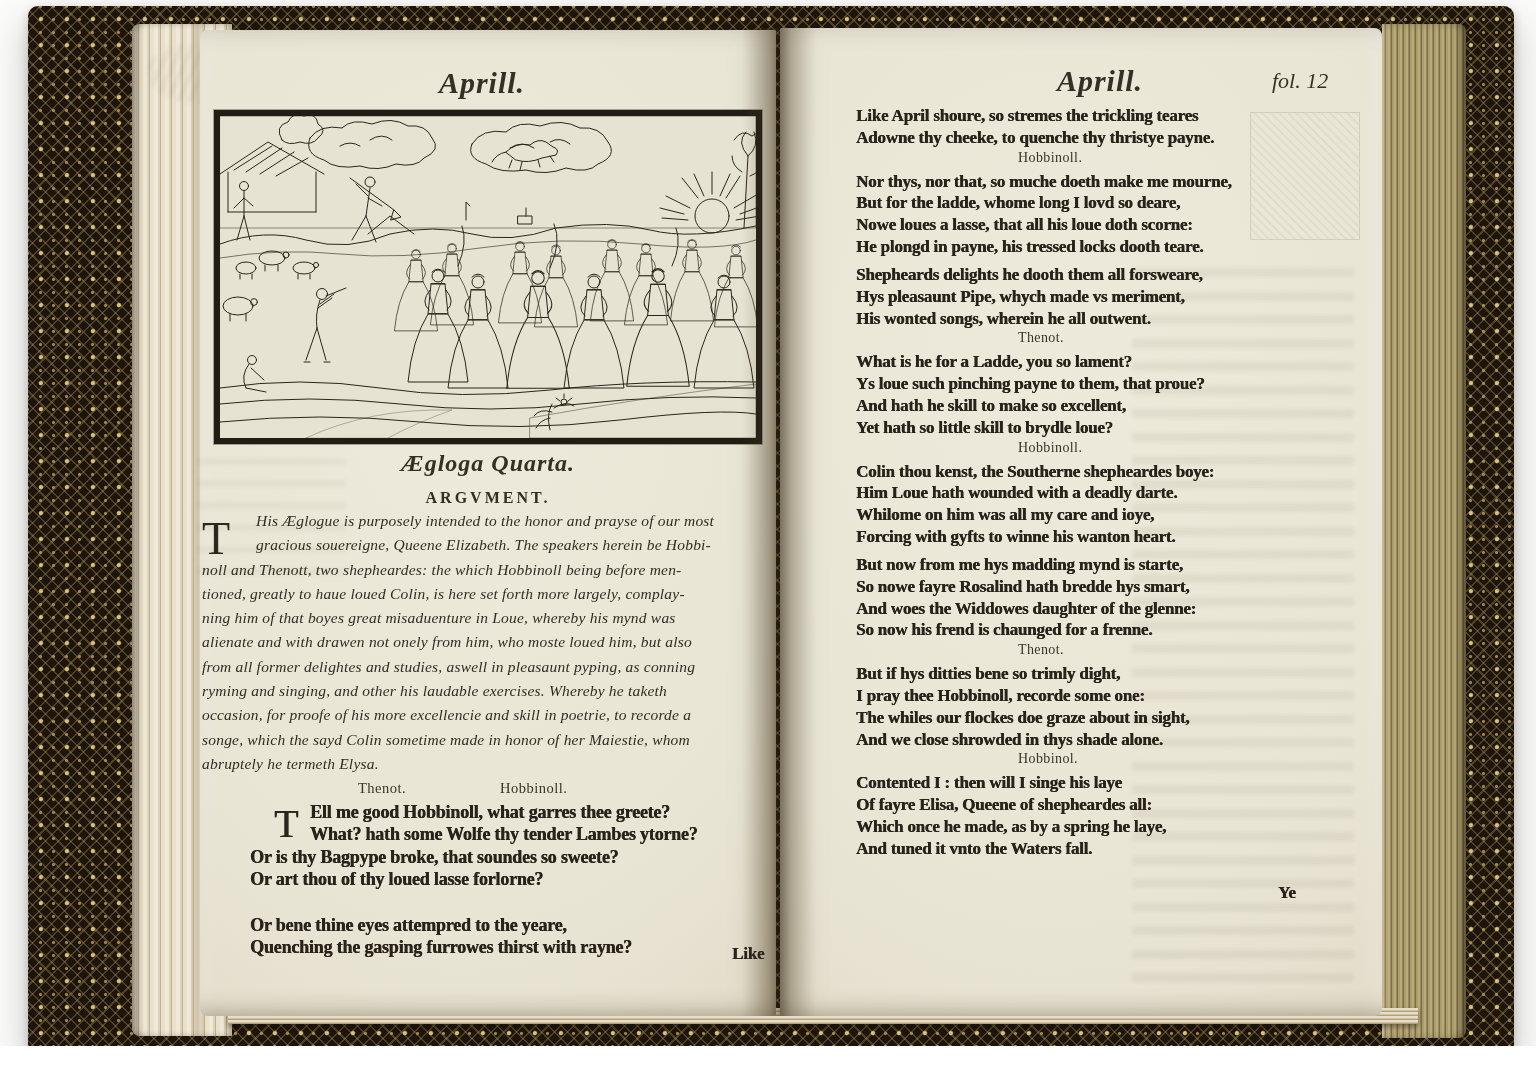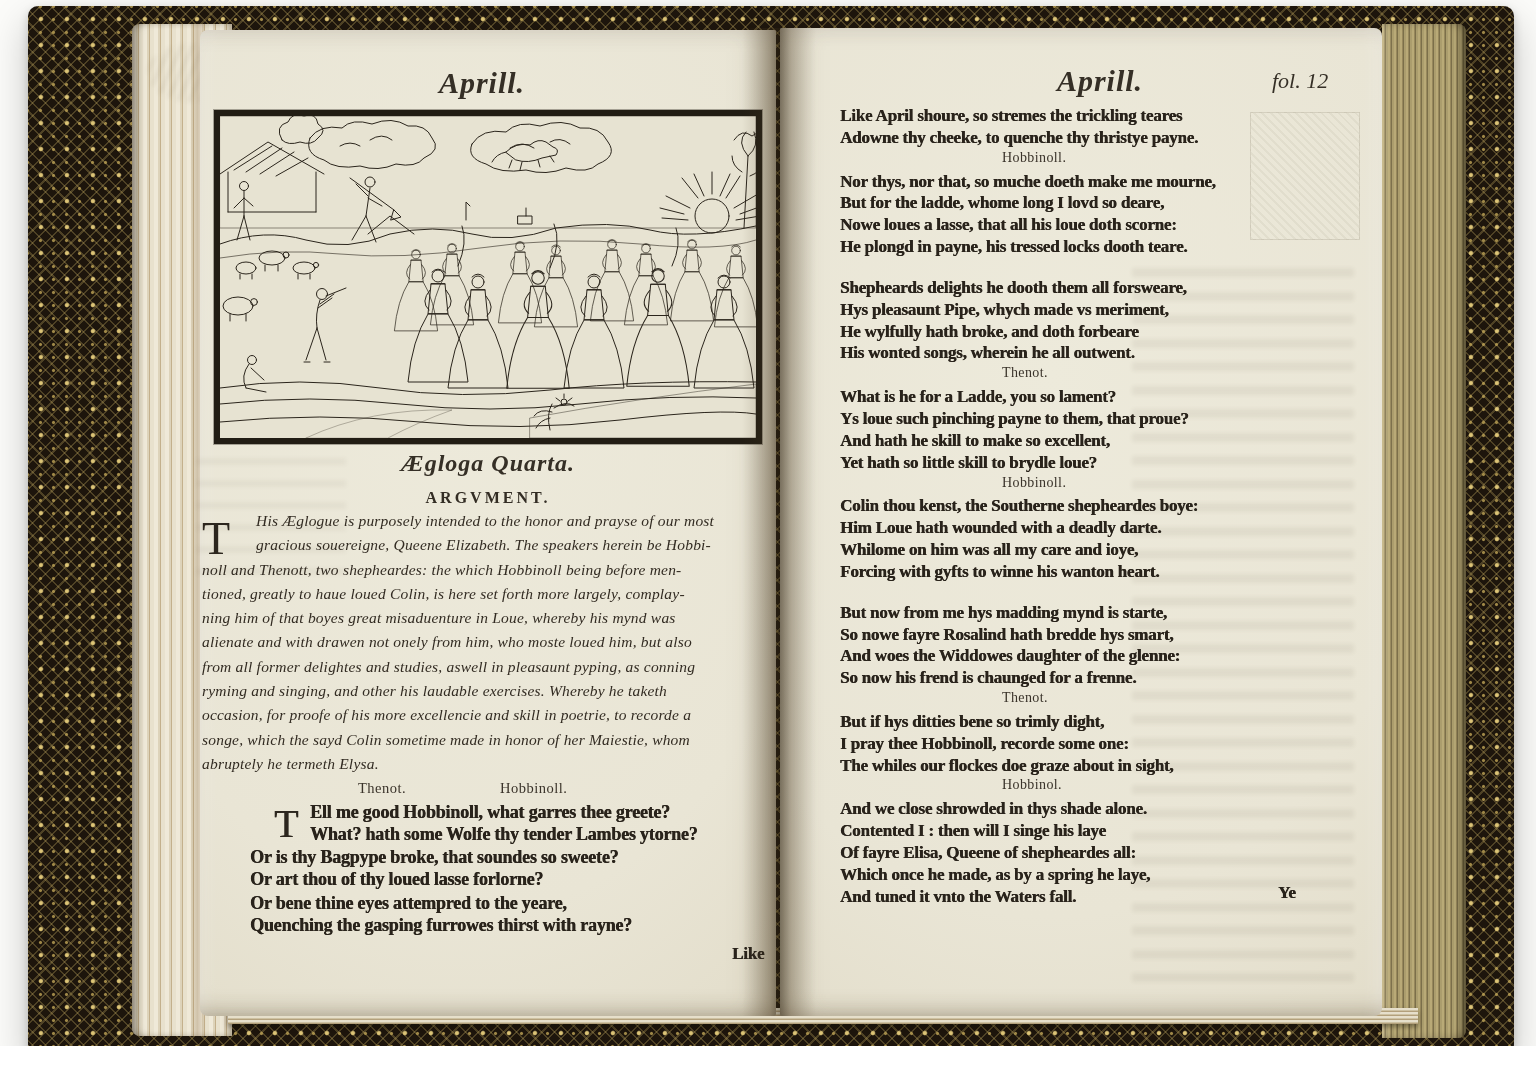--- a/index.html
+++ b/index.html
@@ -36,24 +36,24 @@
         box-shadow:inset 28px 0 36px -22px rgba(80,62,35,.5), inset -12px 10px 20px -12px rgba(255,255,255,.5),
                    inset 0 -16px 24px -16px rgba(80,62,35,.4), inset 0 14px 20px -16px rgba(90,70,40,.22);}
   .gutter{position:absolute;left:742px;top:28px;width:74px;height:988px;pointer-events:none;z-index:5;
         background:linear-gradient(90deg, rgba(73,58,33,0) 0%, rgba(73,58,33,.26) 38%, rgba(44,34,17,.42) 52%, rgba(73,58,33,.22) 66%, rgba(73,58,33,0) 100%);}
   .running-header{position:absolute;width:100%;text-align:center;font-style:italic;font-weight:600;
         font-size:30px;letter-spacing:1px;color:#352f26;}
   .blackletter{font-weight:700;letter-spacing:-.2px;color:#29231b;text-shadow:.45px 0 0 currentColor;}
   .lines .line{height:22.3px;white-space:nowrap;font-size:18px;}
   .rlines .line{height:21.85px;white-space:nowrap;font-size:17px;font-weight:700;letter-spacing:-.2px;
         color:#29231b;text-shadow:.45px 0 0 currentColor;}
-  .rlines .line.gap{margin-top:19px;}
+  .rlines .line.gap{margin-top:6px;}
   .rlines .line.speaker{font-weight:400;font-size:14px;letter-spacing:.4px;padding-left:162px;
         text-shadow:none;color:#3a332a;}
-  .lines .line.gap{margin-top:2px;}
+  .lines .line.gap{margin-top:24px;}
   .lines .line.indent{padding-left:60px;}
   .argument{position:absolute;left:2px;top:482px;width:572px;font-style:italic;font-size:15.5px;
         color:#322b22;}
   .argument .line{height:24.3px;white-space:nowrap;letter-spacing:.2px;}
   .argument .line:nth-child(-n+2){padding-left:54px;}
   .dropcap{position:absolute;font-weight:400;color:#2c261e;line-height:1;}
   .speaker-row{position:absolute;top:750px;left:0;width:576px;font-size:14.5px;letter-spacing:.5px;color:#3a332a;}
   .catchword{position:absolute;font-size:17px;}
   
   .woodcut{position:absolute;left:14px;top:80px;width:548px;height:334px;border:6px solid #221d14;
@@ -256,52 +256,51 @@
     <div class="catchword blackletter" style="left:532px;top:914px;">Like</div>
   </div>
 
   <div class="page page-right">
     <div class="st st-initial"></div>
     <div class="st st-col"></div>
 
     <div style="position:absolute;left:120px;top:36px;width:400px;text-align:center;" class="running-header">Aprill.</div>
     <div style="position:absolute;left:492px;top:40px;font-style:italic;font-size:22px;color:#352f26;">fol. 12</div>
 
-    <div class="rlines" style="position:absolute;left:60px;top:78px;width:500px;">
+    <div class="rlines" style="position:absolute;left:76px;top:78px;width:500px;">
         <div class="line">Like April shoure, so stremes the trickling teares</div>
         <div class="line">Adowne thy cheeke, to quenche thy thristye payne.</div>
         <div class="line speaker">Hobbinoll.</div>
         <div class="line">Nor thys, nor that, so muche doeth make me mourne,</div>
         <div class="line">But for the ladde, whome long I lovd so deare,</div>
         <div class="line">Nowe loues a lasse, that all his loue doth scorne:</div>
         <div class="line">He plongd in payne, his tressed locks dooth teare.</div>
         <div class="line gap">Shepheards delights he dooth them all forsweare,</div>
         <div class="line">Hys pleasaunt Pipe, whych made vs meriment,</div>
-        <div class="line">He wylfully hath broke, and doth forbeare</div>
         <div class="line">His wonted songs, wherein he all outwent.</div>
         <div class="line speaker">Thenot.</div>
         <div class="line">What is he for a Ladde, you so lament?</div>
         <div class="line">Ys loue such pinching payne to them, that proue?</div>
         <div class="line">And hath he skill to make so excellent,</div>
         <div class="line">Yet hath so little skill to brydle loue?</div>
         <div class="line speaker">Hobbinoll.</div>
         <div class="line">Colin thou kenst, the Southerne shepheardes boye:</div>
         <div class="line">Him Loue hath wounded with a deadly darte.</div>
         <div class="line">Whilome on him was all my care and ioye,</div>
         <div class="line">Forcing with gyfts to winne his wanton heart.</div>
         <div class="line gap">But now from me hys madding mynd is starte,</div>
         <div class="line">So nowe fayre Rosalind hath bredde hys smart,</div>
         <div class="line">And woes the Widdowes daughter of the glenne:</div>
         <div class="line">So now his frend is chaunged for a frenne.</div>
         <div class="line speaker">Thenot.</div>
         <div class="line">But if hys ditties bene so trimly dight,</div>
         <div class="line">I pray thee Hobbinoll, recorde some one:</div>
         <div class="line">The whiles our flockes doe graze about in sight,</div>
+        <div class="line">And we close shrowded in thys shade alone.</div>
         <div class="line speaker">Hobbinol.</div>
-        <div class="line">And we close shrowded in thys shade alone.</div>
         <div class="line">Contented I : then will I singe his laye</div>
         <div class="line">Of fayre Elisa, Queene of shepheardes all:</div>
         <div class="line">Which once he made, as by a spring he laye,</div>
         <div class="line">And tuned it vnto the Waters fall.</div>
       </div>
 
     <div class="catchword blackletter" style="left:498px;top:855px;">Ye</div>
   </div>
 
   <div class="gutter"></div>

